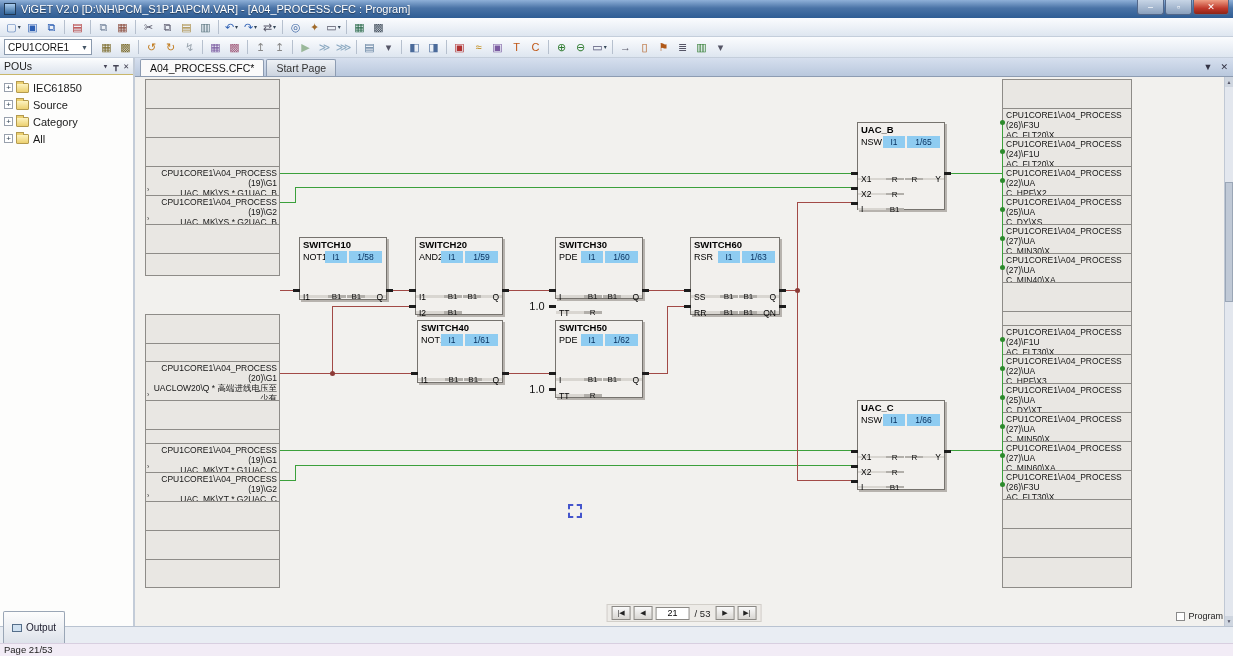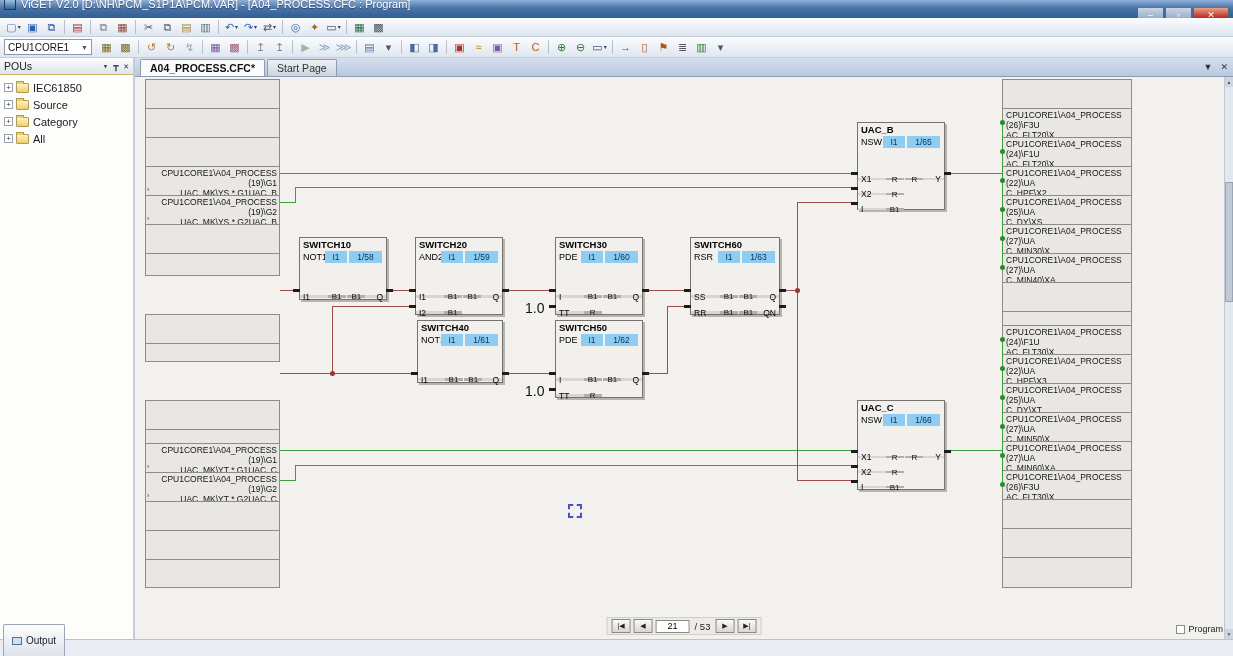--- a/index.html
+++ b/index.html
@@ -1,20 +1,20 @@
 <!DOCTYPE html>
 <html><head>
 <meta charset="utf-8">
 <style>
   *{box-sizing:border-box;margin:0;padding:0}
   body{width:1233px;height:656px;overflow:hidden;font-family:"Liberation Sans",sans-serif;background:#cfd8e6}
   .app{position:relative;width:1233px;height:656px;display:flex;flex-direction:column;background:#e9eef5}
 
   
-  .titlebar{height:18px;background:linear-gradient(#8fb0d8,#4a73a6 45%,#2f5d94);display:flex;align-items:flex-end;padding:8px 4px;color:#fff;font-size:11px}
+  .titlebar{height:18px;background:linear-gradient(#8fb0d8,#4a73a6 45%,#2f5d94);display:flex;align-items:center;padding:0 4px;color:#fff;font-size:11px}
   .app-icon{width:12px;height:12px;background:linear-gradient(#aaccee,#336699);border:1px solid #223a55;margin-right:5px;flex:none}
   .title-text{flex:1;white-space:nowrap;overflow:hidden;text-shadow:0 1px 1px rgba(0,0,0,.45)}
   .winbtns{display:flex;gap:1px;align-self:flex-start}
   .winbtn{width:27px;height:15px;font-size:9px;line-height:14px;text-align:center;color:#fff;background:linear-gradient(#c7d5e6,#8aa0bd);border:1px solid #52678a;border-top:none;border-radius:0 0 3px 3px}
   .winbtn.close{background:linear-gradient(#ef9f85,#c0392b 60%,#8e2417);width:36px}
 
   
   .menubar{height:17px;background:linear-gradient(#f6f8fb,#e3eaf3);display:flex;align-items:center;padding-left:4px;border-bottom:1px solid #cdd6e2;font-size:11px;color:#1c1c1c}
   .menu-item{padding:1px 7px;cursor:default}
   .toolbar{display:flex;align-items:center;background:linear-gradient(#fbfcfe,#dee6f0);border-bottom:1px solid #c4cedb;padding:0 4px}
@@ -32,21 +32,21 @@
   .sidebar-hicons{margin-left:auto;display:flex;gap:5px;font-size:9px;color:#445;font-family:"DejaVu Sans Mono",monospace}
   .tree{flex:1;background:#fdfdfc;padding-top:4px}
   .tree-item{display:flex;align-items:center;height:17px;font-size:11px;color:#1a1a1a;padding-left:4px;cursor:default}
   .expander{width:9px;height:9px;border:1px solid #98a0ac;background:#fff;font-size:8px;line-height:7px;text-align:center;color:#345;margin-right:3px;flex:none}
   .folder{width:13px;height:10px;background:linear-gradient(#fdf3c0,#ecd070);border:1px solid #b49a4e;border-radius:1px;margin-right:4px;position:relative;flex:none}
   .folder::before{content:"";position:absolute;top:-3px;left:-1px;width:6px;height:2px;background:#ecd070;border:1px solid #b49a4e;border-bottom:none}
 
   .docarea{flex:1;display:flex;flex-direction:column;min-width:0}
   .tabbar{height:19px;background:linear-gradient(#d6dfee,#b9c8dd);display:flex;align-items:flex-end;padding-left:5px;border-bottom:1px solid #8d9cb2;position:relative;flex:none}
   .tab{height:17px;display:flex;align-items:center;padding:0 9px;font-size:10.5px;border:1px solid #8d9cb2;border-bottom:none;border-radius:2px 2px 0 0;margin-right:2px;cursor:default}
-  .tab.active{background:#fafafa;font-weight:bold;color:#101010}
+  .tab.active{background:#fafafa;font-weight:normal;color:#101010}
   .tab.inactive{background:linear-gradient(#eef1f5,#ccd4df);color:#333}
   .tab-ctrls{position:absolute;right:5px;top:4px;display:flex;gap:8px;font-size:9px;color:#334}
 
   
   .canvas-wrap{flex:1;position:relative;background:#f2f1ee;min-height:0}
   .canvas{position:absolute;left:0;top:0;right:9px;bottom:0;overflow:hidden}
   .vscroll{position:absolute;right:0;top:0;bottom:0;width:9px;background:#e3e7ee;border-left:1px solid #c0c8d4}
   .vs-arrow{position:absolute;left:0;width:8px;height:10px;font-size:5px;text-align:center;line-height:10px;color:#556;background:#cfd6e0;cursor:default}
   .vs-thumb{position:absolute;left:0;width:8px;top:105px;height:120px;background:#c0c9d6;border:1px solid #9aa6b6}
 
@@ -69,21 +69,21 @@
   .pname{font-size:8.5px;color:#000}
   .band.in .pname{flex:1}
   .band.out .sp{flex:1}
   .stub{position:absolute;width:7px;height:3px;background:#1c1c1c}
   .stub.l{left:-7px}.stub.r{right:-7px}
 
   .wire{position:absolute}
   .wg{background:#3ba03b}.wr{background:#a24a46}
   .wdot{position:absolute;width:5px;height:5px;border-radius:50%}
   .wdot.g{background:#2c8a2c}.wdot.r{background:#8c3a36}
-  .const{position:absolute;font-size:14px;color:#111;text-align:left;width:24px}
+  .const{position:absolute;font-size:11px;color:#111;text-align:center;width:24px}
   .selmark{position:absolute;border:2px dashed #4455cc}
 
   .pager{position:absolute;left:50%;bottom:4px;transform:translateX(-50%);display:flex;align-items:center;gap:3px;background:#edebe7;border:1px solid #d2cfc9;padding:1px 4px}
   .pgbtn{min-width:19px;height:14px;background:linear-gradient(#fafafa,#d8d6d2);border:1px solid #8a8884;font-size:7px;line-height:12px;text-align:center;color:#222;cursor:default}
   .pginput{width:34px;height:13px;border:1px solid #8a8884;background:#fff;font-size:9px;text-align:center;font-family:"Liberation Sans",sans-serif}
   .pgof{font-size:9.5px;color:#222;padding:0 2px}
   .autosave{position:absolute;right:10px;bottom:5px;display:flex;align-items:center;gap:3px;font-size:9px;color:#222}
   .cbox{width:9px;height:9px;background:#fff;border:1px solid #8a8a8a}
 
   .output-strip{height:17px;background:#e9edf3;border-top:1px solid #b9c3d1;display:flex;align-items:flex-end;padding-left:3px;flex:none}
@@ -340,20 +340,25 @@
             </div>
             <div class="colcell leftcol" style="left: 10px; top: 118px; width: 135px; height: 30px;">
               <div>CPU1CORE1\A04_PROCESS (19)\G2</div>
               <div>UAC_MK\YS * G2UAC_B</div>
               <span class="cmark">›</span>
             </div>
             <div class="colcell leftcol" style="left: 10px; top: 147px; width: 135px; height: 30px;"></div>
             <div class="colcell leftcol" style="left: 10px; top: 176px; width: 135px; height: 23px;"></div>
             <div class="colcell leftcol" style="left: 10px; top: 237px; width: 135px; height: 30px;"></div>
             <div class="colcell leftcol" style="left: 10px; top: 266px; width: 135px; height: 19px;"></div>
+            <div class="colcell leftcol" style="left: 10px; top: 284px; width: 135px; height: 40px;">
+              <div>CPU1CORE1\A04_PROCESS (20)\G1</div>
+              <div>UACLOW20\Q * 高端进线电压至少有</div>
+              <span class="cmark">›</span>
+            </div>
             <div class="colcell leftcol" style="left: 10px; top: 323px; width: 135px; height: 30px;"></div>
             <div class="colcell leftcol" style="left: 10px; top: 352px; width: 135px; height: 15px;"></div>
             <div class="colcell leftcol" style="left: 10px; top: 366px; width: 135px; height: 30px;">
               <div>CPU1CORE1\A04_PROCESS (19)\G1</div>
               <div>UAC_MK\YT * G1UAC_C</div>
               <span class="cmark">›</span>
             </div>
             <div class="colcell leftcol" style="left: 10px; top: 395px; width: 135px; height: 30px;">
               <div>CPU1CORE1\A04_PROCESS (19)\G2</div>
               <div>UAC_MK\YT * G2UAC_C</div>
@@ -495,21 +500,21 @@
                 <div class="stub r" style="top: 6px;"></div>
               </div>
               <div class="pinrow" style="top: 61px; height: 16px;">
                 <div class="band in">
                   <span class="pname">I2</span>
                   <span class="badge">B1</span>
                 </div>
                 <div class="stub l" style="top: 6px;"></div>
               </div>
             </div>
-            <div class="fblock" style="left: 420px; top: 160px; width: 88px; height: 78px;">
+            <div class="fblock" style="left: 420px; top: 160px; width: 88px; height: 62px;">
               <div class="fb-title">SWITCH30</div>
               <div class="fb-type">PDE</div>
               <div class="fb-chan a">I1</div>
               <div class="fb-chan b">1/60</div>
               <div class="pinrow" style="top: 45px; height: 16px;">
                 <div class="band in">
                   <span class="pname">I</span>
                   <span class="badge">B1</span>
                 </div>
                 <div class="stub l" style="top: 6px;"></div>
@@ -699,13 +704,16 @@
     </div>
   </div>
 
   <div class="output-strip">
     <div class="output-tab">
       <div class="output-icon"></div>
       <span>Output</span>
     </div>
   </div>
 
+  <div class="statusbar">
+    <span>Page 21/53</span>
+  </div>
 </div>
 
 </body></html>

